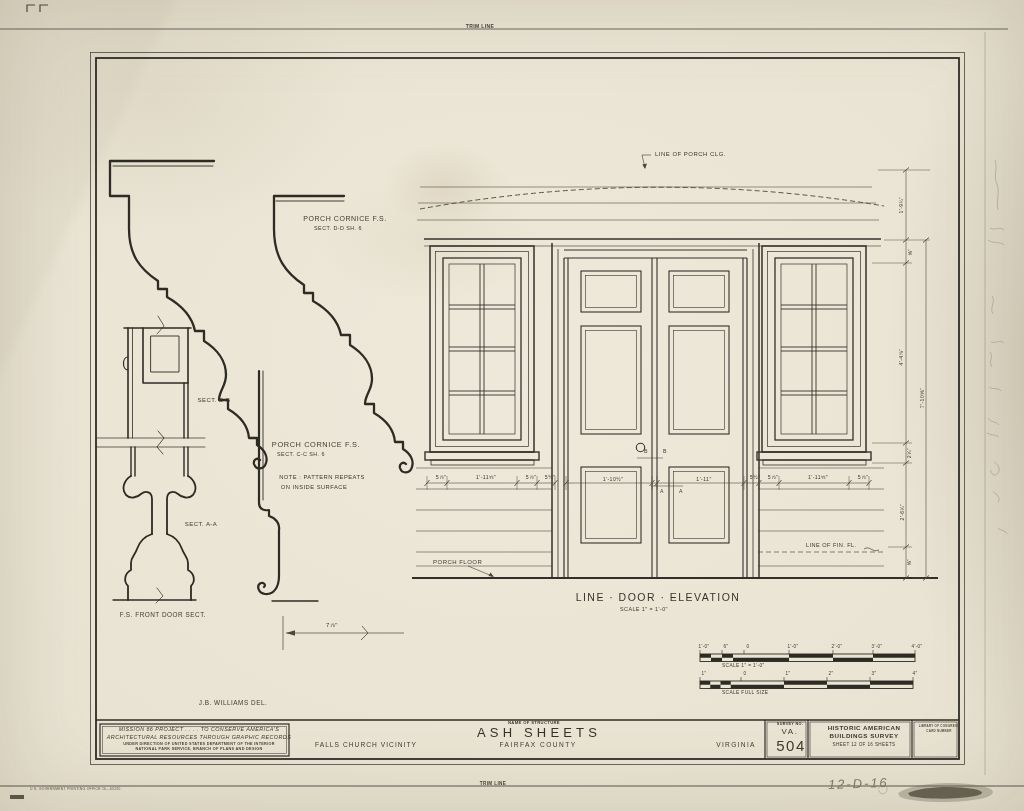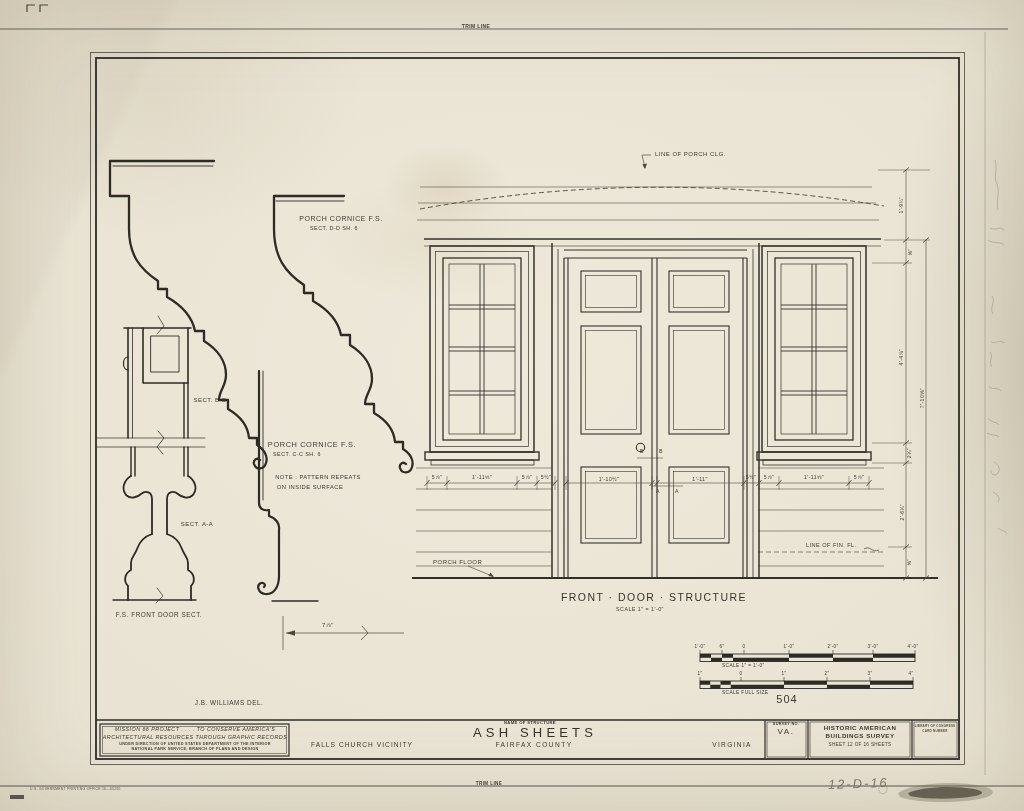--- a/index.html
+++ b/index.html
@@ -11,21 +11,21 @@
       radial-gradient(ellipse 160px 90px at 430px 240px, rgba(160,135,85,.08), transparent 70%),
       radial-gradient(ellipse 300px 200px at 15% 12%, rgba(140,120,80,.10), transparent 70%),
       radial-gradient(ellipse 200px 500px at 101% 45%, rgba(110,95,65,.14), transparent 75%),
       radial-gradient(ellipse 900px 700px at 50% 45%, rgba(255,252,240,.25), transparent 80%),
       linear-gradient(115deg, rgba(120,105,75,.05) 12%, transparent 13%),
       #e8e2d2;
     box-shadow: inset 0 0 90px rgba(110,95,60,.22);
   }
   svg{position:absolute;left:0;top:0;}
   .t{position:absolute;white-space:nowrap;color:#3f3a30;letter-spacing:.08em;line-height:1;}
-  .c{transform:translateX(-50%);}
+  .c{transform:translateX(-50%);padding-left:8px;}
   .v{transform:translate(-50%,-50%) rotate(-90deg);}
   .it{font-style:italic;}
   .pencil{color:#7d7664;font-style:italic;}
 </style>
 </head>
 <body>
 
 <div id="paper">
 
 <svg width="1024" height="811" viewBox="0 0 1024 811">
@@ -219,21 +219,21 @@
 <div class="t c" style="left:318px;top:475px;font-size:5.8px;">NOTE : PATTERN REPEATS</div>
 <div class="t c" style="left:310px;top:485px;font-size:5.8px;">ON INSIDE SURFACE</div>
 <div class="t c" style="left:197px;top:521px;font-size:6px;">SECT. A-A</div>
 <div class="t c" style="left:159px;top:612px;font-size:6.4px;">F.S.  FRONT DOOR  SECT.</div>
 <div class="t c" style="left:328px;top:622px;font-size:6px;">7⅞"</div>
 <div class="t c" style="left:229px;top:700px;font-size:6.4px;">J.B. WILLIAMS  DEL.</div>
 
 <div class="t" style="left:655px;top:151px;font-size:6px;">LINE OF PORCH CLG.</div>
 <div class="t" style="left:433px;top:559px;font-size:6px;">PORCH FLOOR</div>
 <div class="t" style="left:806px;top:543px;font-size:5.6px;">LINE OF FIN. FL.</div>
-<div class="t c" style="left:654px;top:592px;font-size:10.5px;letter-spacing:.14em;color:#38342c;">FRONT · DOOR · STRUCTURE</div>
+<div class="t c" style="left:654px;top:592px;font-size:10.5px;letter-spacing:.14em;color:#38342c;">LINE · DOOR · ELEVATION</div>
 <div class="t c" style="left:640px;top:607px;font-size:5.4px;">SCALE   1" = 1'-0"</div>
 
 <div class="t c" style="left:642px;top:449px;font-size:5.2px;">B</div>
 <div class="t c" style="left:661px;top:449px;font-size:5.2px;">B</div>
 <div class="t c" style="left:658px;top:489px;font-size:5.2px;">A</div>
 <div class="t c" style="left:677px;top:489px;font-size:5.2px;">A</div>
 
 <div class="t c" style="left:437px;top:475px;font-size:5.2px;">5⅞"</div>
 <div class="t c" style="left:482px;top:475px;font-size:5.2px;">1'-11⅝"</div>
 <div class="t c" style="left:527px;top:475px;font-size:5.2px;">5⅞"</div>
@@ -273,20 +273,20 @@
 <div class="t c it" style="left:195px;top:734.5px;font-size:5.4px;">ARCHITECTURAL RESOURCES THROUGH GRAPHIC RECORDS</div>
 <div class="t c" style="left:195px;top:742.5px;font-size:3.8px;font-weight:bold;color:#4c473b;">UNDER DIRECTION OF UNITED STATES DEPARTMENT OF THE INTERIOR</div>
 <div class="t c" style="left:195px;top:747.5px;font-size:3.8px;font-weight:bold;color:#4c473b;">NATIONAL PARK SERVICE, BRANCH OF PLANS AND DESIGN</div>
 <div class="t c" style="left:362px;top:742px;font-size:6.6px;letter-spacing:.16em;">FALLS CHURCH VICINITY</div>
 <div class="t c" style="left:530px;top:721px;font-size:4.2px;font-weight:bold;">NAME OF STRUCTURE</div>
 <div class="t c" style="left:535px;top:726px;font-size:13px;letter-spacing:.32em;color:#36322a;">ASH SHEETS</div>
 <div class="t c" style="left:534px;top:742px;font-size:6.6px;letter-spacing:.22em;">FAIRFAX COUNTY</div>
 <div class="t c" style="left:732px;top:742px;font-size:6.6px;letter-spacing:.2em;">VIRGINIA</div>
 <div class="t c" style="left:786px;top:723px;font-size:3.8px;font-weight:bold;">SURVEY NO.</div>
 <div class="t c" style="left:786px;top:728px;font-size:8px;letter-spacing:.2em;">VA.</div>
-<div class="t c" style="left:787px;top:694px;font-size:11px;letter-spacing:.1em;">504</div>
+<div class="t c" style="left:787px;top:738px;font-size:15px;letter-spacing:.1em;">504</div>
 <div class="t c" style="left:860px;top:724.5px;font-size:6.2px;font-weight:bold;color:#3c382f;">HISTORIC AMERICAN</div>
 <div class="t c" style="left:860px;top:732.5px;font-size:6.2px;font-weight:bold;color:#3c382f;">BUILDINGS SURVEY</div>
 <div class="t c" style="left:860px;top:743px;font-size:4.6px;">SHEET 12 OF 16 SHEETS</div>
 <div class="t c" style="left:935px;top:725px;font-size:3px;font-weight:bold;color:#55503f;">LIBRARY OF CONGRESS</div>
 <div class="t c" style="left:935px;top:729.5px;font-size:3px;font-weight:bold;color:#55503f;">CARD NUMBER</div>
 
 </div>
 
 </body></html>

